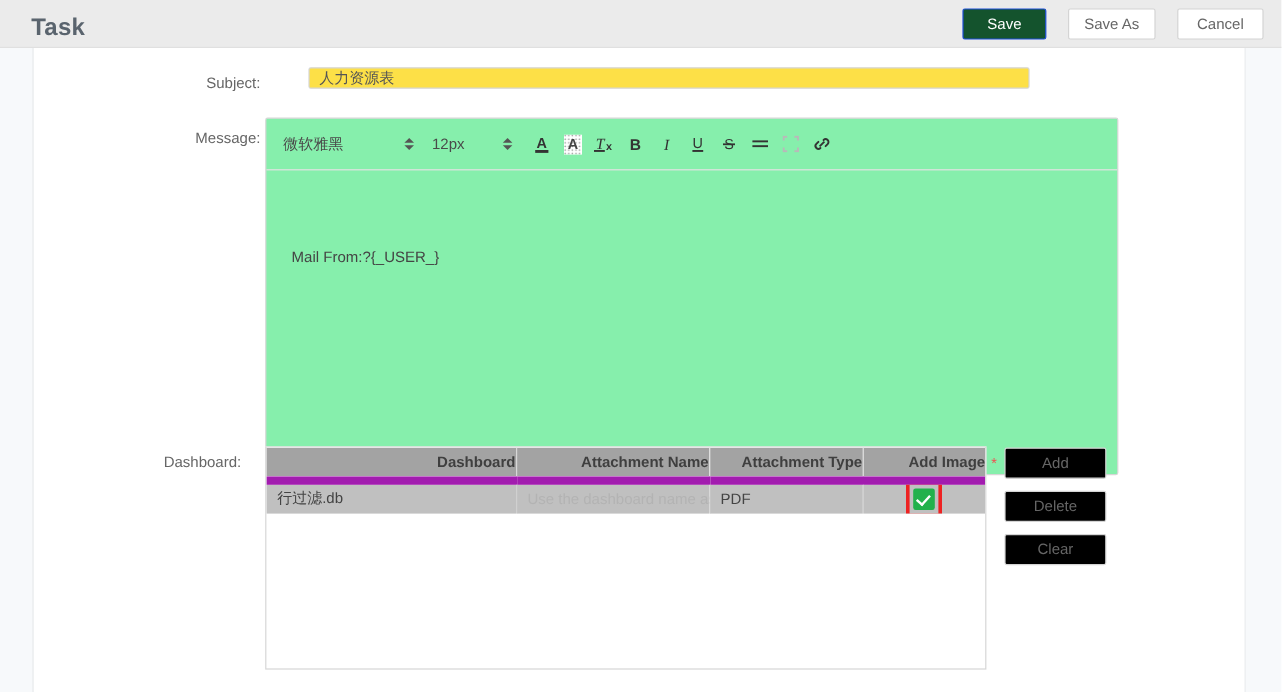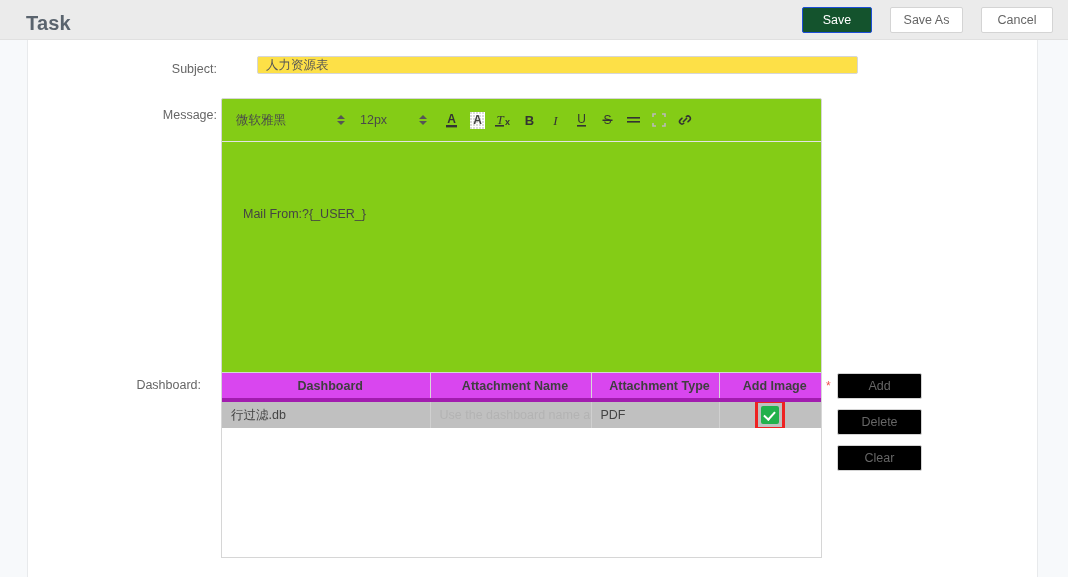--- a/index.html
+++ b/index.html
@@ -112,24 +112,24 @@
     color: #555555;
     padding: 0 8px;
     outline: none;
     margin-left: 36px;
   }
 
   
   .editor {
     position: absolute;
     left: 192px; top: 58px;
-    width: 601px; height: 298px;
+    width: 711px; height: 298px;
     box-sizing: border-box;
     border: 1px solid #d6d6d6;
-    background: #84cc16;
+    background: #86efac;
     border-radius: 2px;
   }
   .editor-toolbar {
     position: relative;
     height: 43px;
     border-bottom: 1px solid #e3e3e3;
     box-sizing: border-box;
     display: flex;
     align-items: center;
     padding-left: 14px;
@@ -209,29 +209,29 @@
     border: 1px solid #d6d6d6;
     background: #ffffff;
     overflow: hidden;
   }
   .grid table {
     border-collapse: collapse;
     width: 100%;
     table-layout: fixed;
   }
   .grid th {
-    background: #d946ef;
+    background: #a3a3a3;
     font-size: 12.5px;
     font-weight: bold;
     color: #3f3f3f;
-    text-align: center;
+    text-align: right;
     height: 27px;
     padding: 0 0 0 9px;
     border-right: 1px solid #d8d8d8;
-    border-bottom: 4px solid #a21caf;
+    border-bottom: 7px solid #a21caf;
     box-sizing: border-box;
     overflow: hidden;
     white-space: nowrap;
   }
   .grid td {
     background: #c0c0c0;
     font-size: 12.5px;
     color: #444444;
     height: 28px;
     padding: 0 0 0 9px;

